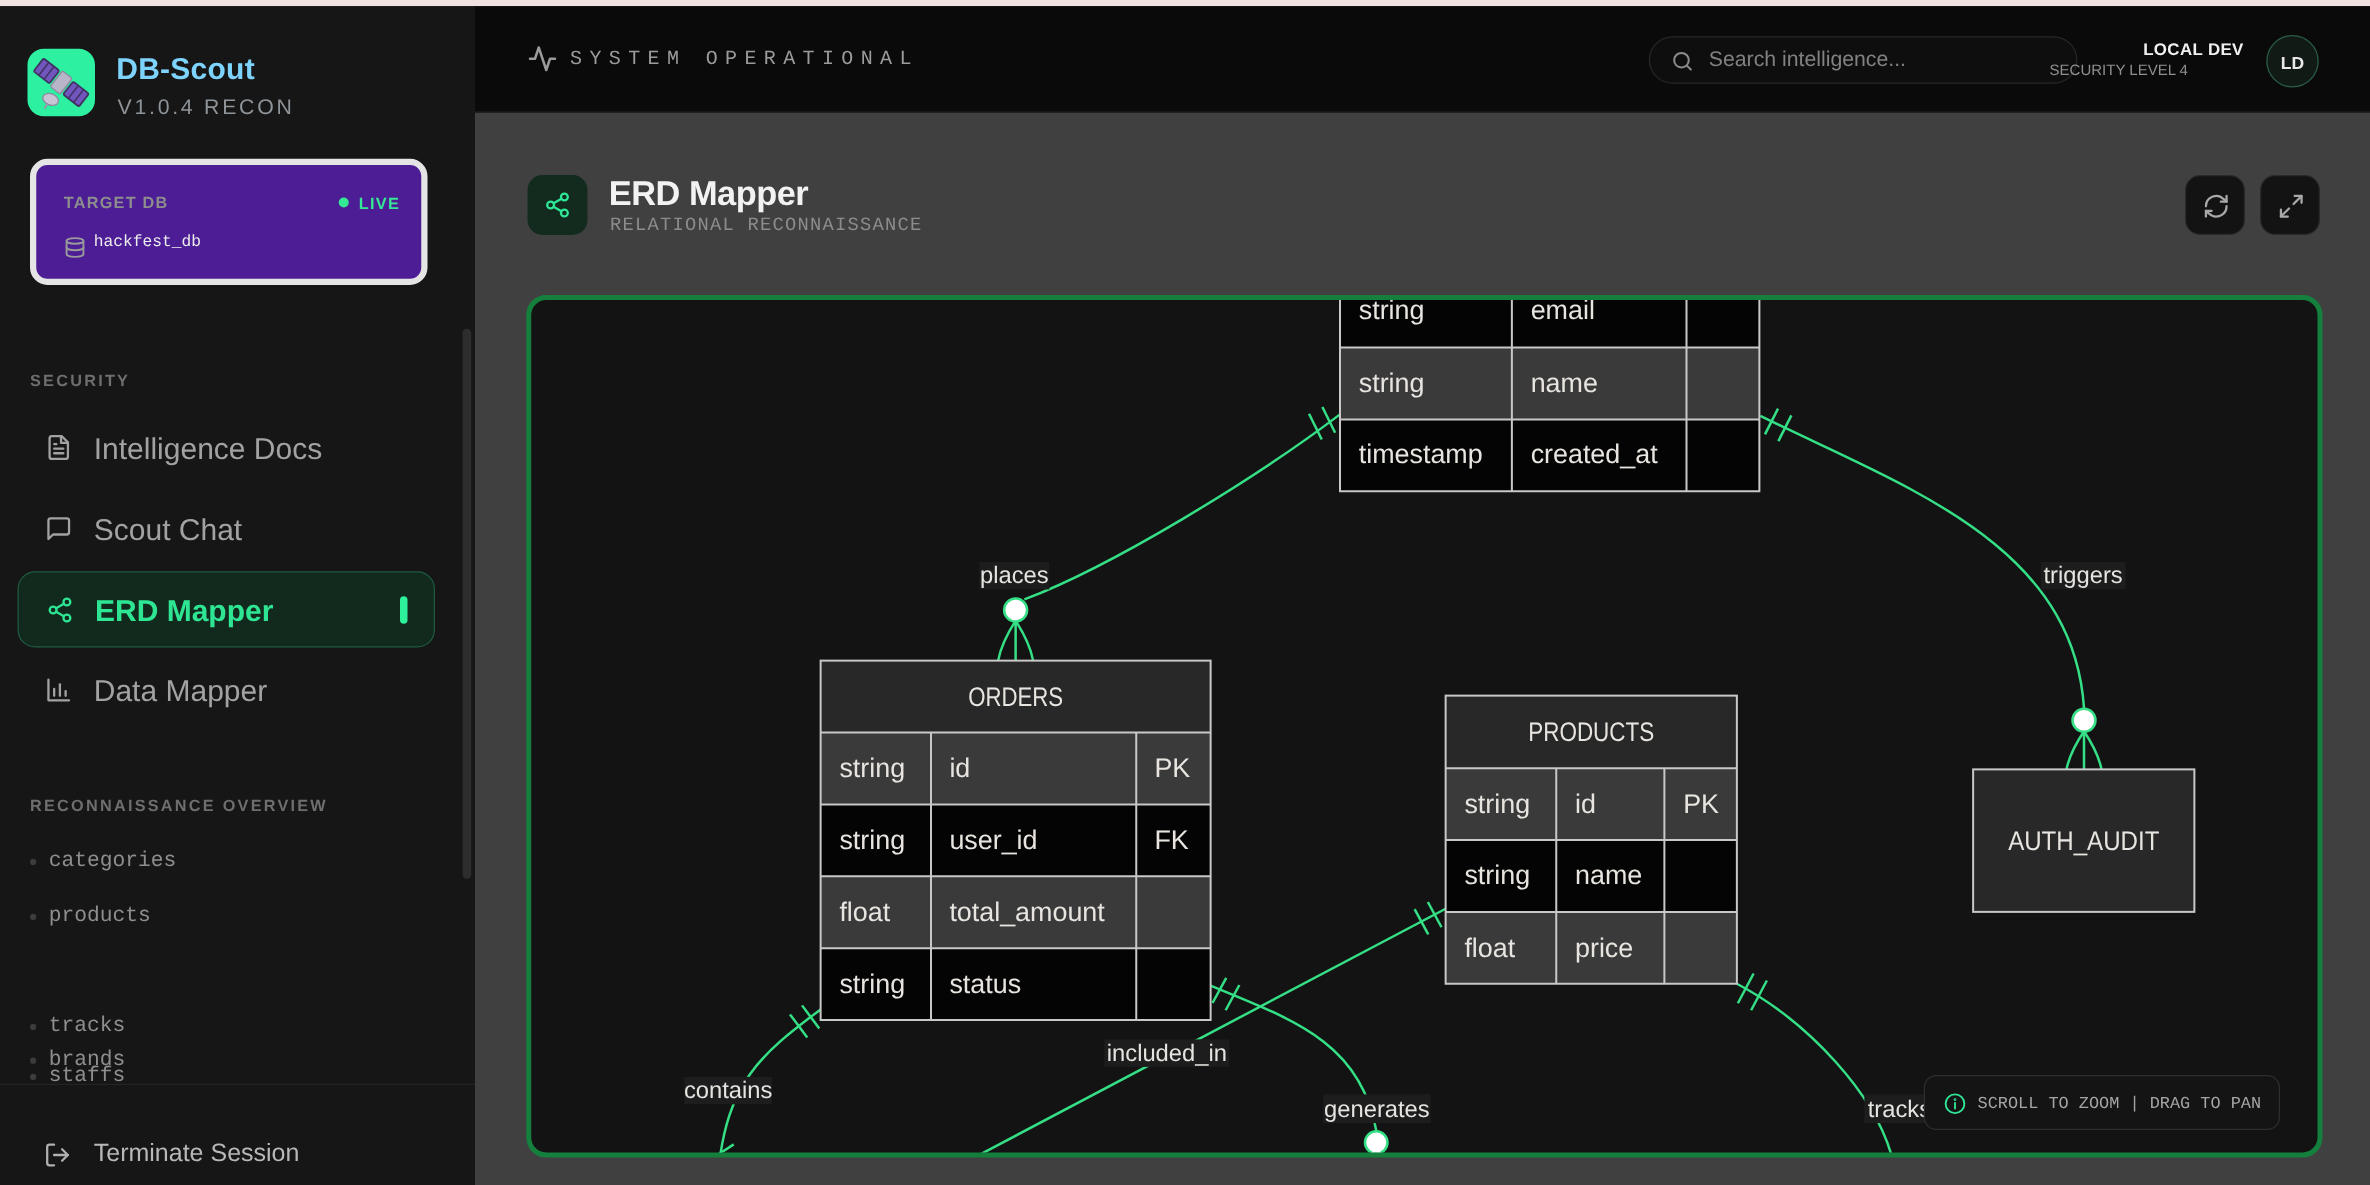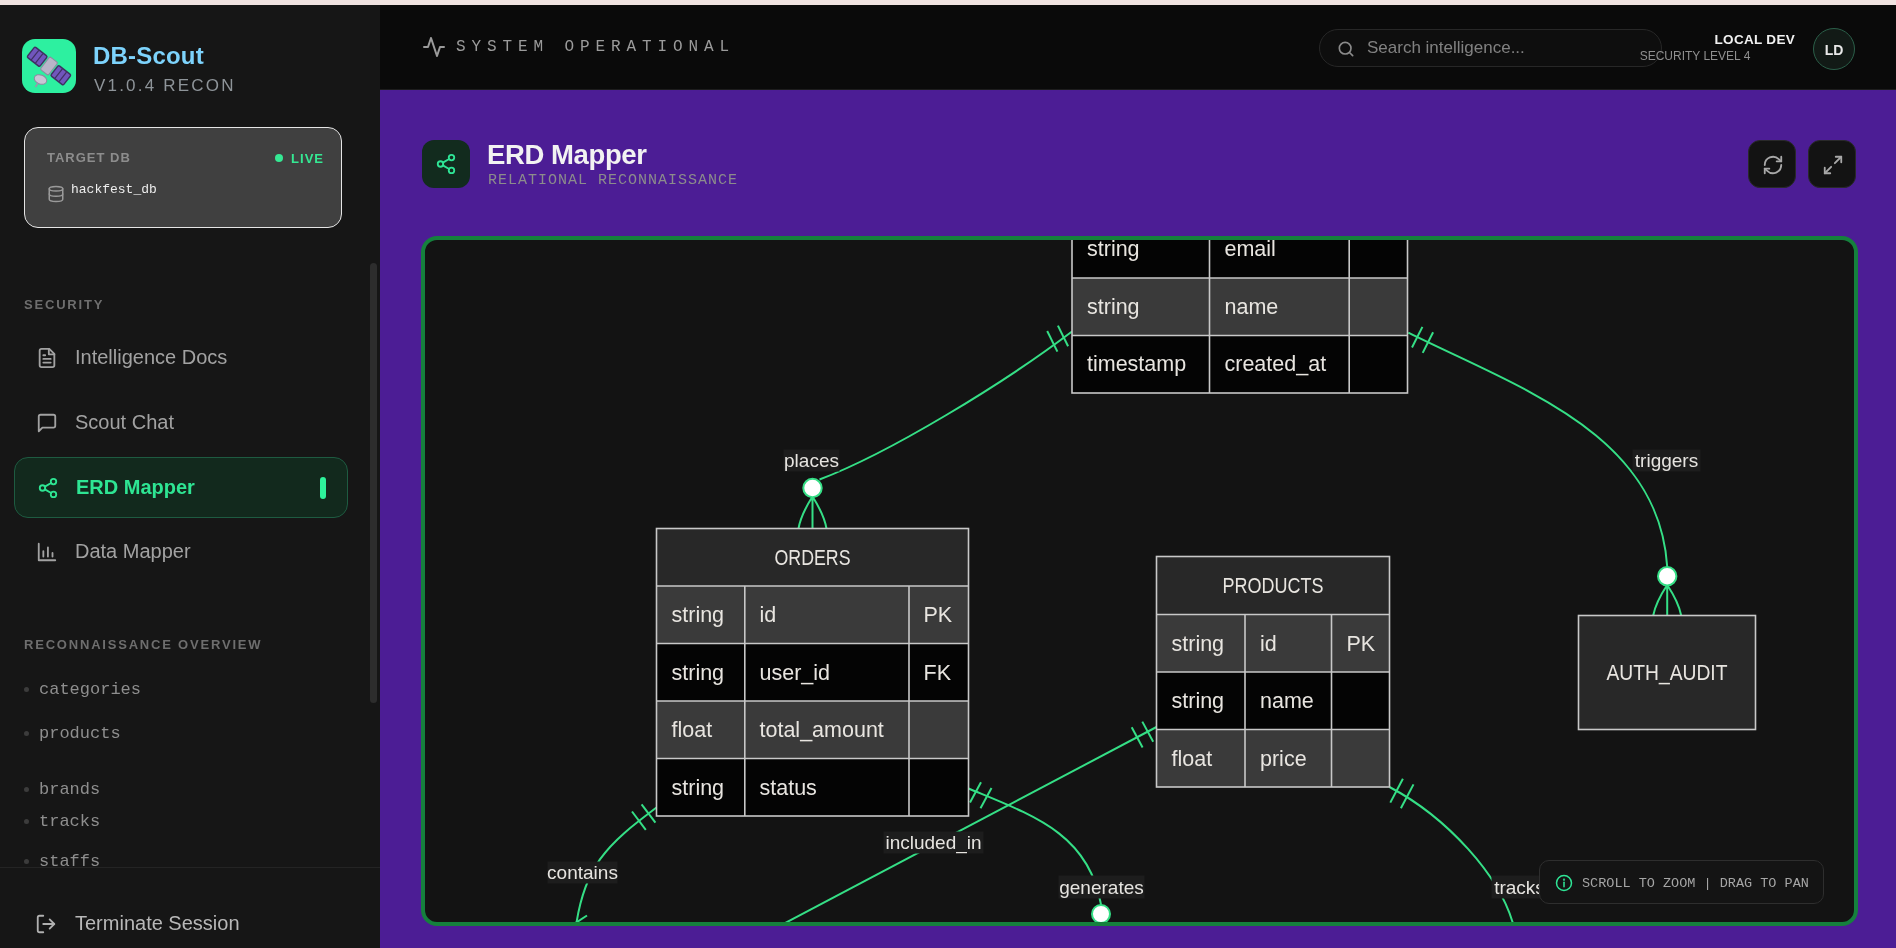--- a/index.html
+++ b/index.html
@@ -6,45 +6,45 @@
   html,body { width:1896px; height:948px; background:#050505; overflow:hidden; }
   body { font-family:"Liberation Sans", sans-serif; position:relative; }
   .mono { font-family:"Liberation Mono", monospace; }
   #topstrip { position:absolute; left:0; top:0; width:1896px; height:5px; background:#f0e3e1; }
 
   
   #sidebar { position:absolute; left:0; top:5px; width:380px; height:943px; background:#161616; }
   #logo { position:absolute; left:22px; top:34px; width:54px; height:54px; border-radius:13px; background:#2df0a0; }
   #brand { position:absolute; left:93px; top:37px; font-size:24px; font-weight:bold; color:#7dd3fc; letter-spacing:0.2px; }
   #brandsub { position:absolute; left:94px; top:71px; font-size:17px; color:#8e9499; letter-spacing:2.2px; }
-  #dbcard { position:absolute; left:24px; top:122px; width:318px; height:101px; background:#404040; border:1px solid #e5e5e5; border-radius:14px; }
+  #dbcard { position:absolute; left:24px; top:122px; width:318px; height:101px; background:#4c1d95; border:5px solid #e5e5e5; border-radius:14px; }
   #dbcard .lbl { position:absolute; left:22px; top:22px; font-size:13px; font-weight:bold; letter-spacing:1px; color:#8d8d8d; }
   #dbcard .live { position:absolute; right:17px; top:23px; font-size:13px; font-weight:bold; letter-spacing:1px; color:#35e893; }
   #dbcard .live .dot { display:inline-block; width:8px; height:8px; border-radius:50%; background:#35e893; margin-right:8px; vertical-align:1px; }
   #dbcard .dbname { position:absolute; left:46px; top:54px; font-size:13px; color:#ededed; }
   #dbicon { position:absolute; left:22px; top:57px; }
 
   .seclbl { position:absolute; left:24px; font-size:13px; font-weight:bold; letter-spacing:1.8px; color:#6e6e6e; }
   .menuitem { position:absolute; left:14px; width:334px; height:61px; border-radius:14px; }
   .menuitem .mi-icon { position:absolute; left:22px; top:19px; }
-  .menuitem .mi-txt { position:absolute; left:61px; top:18px; font-size:20px; color:#a2a2a2; }
+  .menuitem .mi-txt { position:absolute; left:61px; top:18px; font-size:24px; color:#a2a2a2; }
   .menuitem.active { background:#12291d; border:1px solid #1e5b41; }
   .menuitem.active .mi-txt { color:#2ee593; font-weight:bold; }
   .menuitem.active .bar { position:absolute; right:21px; top:19px; width:6px; height:22px; border-radius:3px; background:#2ef29b; }
 
   .reconitem { position:absolute; left:39px; font-size:17px; color:#8e8e8e; font-family:"Liberation Mono", monospace; }
   .reconitem::before { content:""; position:absolute; left:-15px; top:7px; width:5px; height:5px; border-radius:50%; background:#3c3c3c; }
 
   #sbfoot { position:absolute; left:0; bottom:0; width:380px; height:81px; border-top:1px solid #242424; background:#161616; }
   #sbfoot .txt { position:absolute; left:75px; top:44px; font-size:20px; color:#b8b8b8; }
   #sbfoot svg { position:absolute; left:35px; top:45px; }
   #sbthumb { position:absolute; left:370px; top:258px; width:7px; height:440px; background:#2d2d2d; border-radius:4px; }
 
   
-  #main { position:absolute; left:380px; top:5px; width:1516px; height:943px; background:#4c1d95; }
+  #main { position:absolute; left:380px; top:5px; width:1516px; height:943px; background:#404040; }
   #topbar { position:absolute; left:0; top:0; width:1516px; height:85px; background:#0a0a0a; border-bottom:1px solid #1d1d1d; }
   #sysop { position:absolute; left:76px; top:33px; font-size:16px; letter-spacing:5.9px; color:#9b9b9b; font-family:"Liberation Mono", monospace; }
   #pulse { position:absolute; left:42px; top:30px; }
   #search { position:absolute; left:939px; top:24px; width:343px; height:38px; border-radius:19px; background:#0e0e0e; border:1px solid #272727; }
   #search .ph { position:absolute; left:47px; top:8px; font-size:17px; color:#818181; }
   #search svg { position:absolute; left:16px; top:9px; }
   #prof1 { position:absolute; right:101px; top:27px; width:200px; text-align:right; font-size:13.5px; font-weight:bold; color:#f0f0f0; letter-spacing:0.3px; }
   #prof2 { position:absolute; right:101px; top:44px; width:200px; text-align:center; font-size:12px; color:#8f8f8f; }
   #avatar { position:absolute; right:41px; top:23px; width:42px; height:42px; border-radius:50%; background:#121a16; border:1px solid #2b5f49; color:#e8e8e8; font-size:14px; font-weight:bold; text-align:center; line-height:42px; }
 
@@ -131,21 +131,21 @@
       <line x1="8" y1="17" x2="8" y2="11"></line>
         <line x1="13" y1="17" x2="13" y2="7"></line>
         <line x1="18" y1="17" x2="18" y2="13"></line>
     </svg>
     <div class="mi-txt">Data Mapper</div>
   </div>
 
   <div class="seclbl" style="top:632px;">RECONNAISSANCE OVERVIEW</div>
   <div class="reconitem" style="top:675px;">categories</div>
   <div class="reconitem" style="top:719px;">products</div>
-  <div class="reconitem" style="top:740px;margin-top:35px;">brands</div>
+  <div class="reconitem" style="top:799px;margin-top:35px;">brands</div>
   <div class="reconitem" style="top:807px;">tracks</div>
   <div class="reconitem" style="top:847px;">staffs</div>
 
   <div id="sbfoot">
     <svg width="22" height="22" viewBox="0 0 24 24" fill="none" stroke="#b0b0b0" stroke-width="2" stroke-linecap="round" stroke-linejoin="round">
       <path d="M9 21H5a2 2 0 0 1-2-2V5a2 2 0 0 1 2-2h4"></path>
       <polyline points="16 17 21 12 16 7"></polyline>
       <line x1="21" y1="12" x2="9" y2="12"></line>
     </svg>
     <div class="txt">Terminate Session</div>

